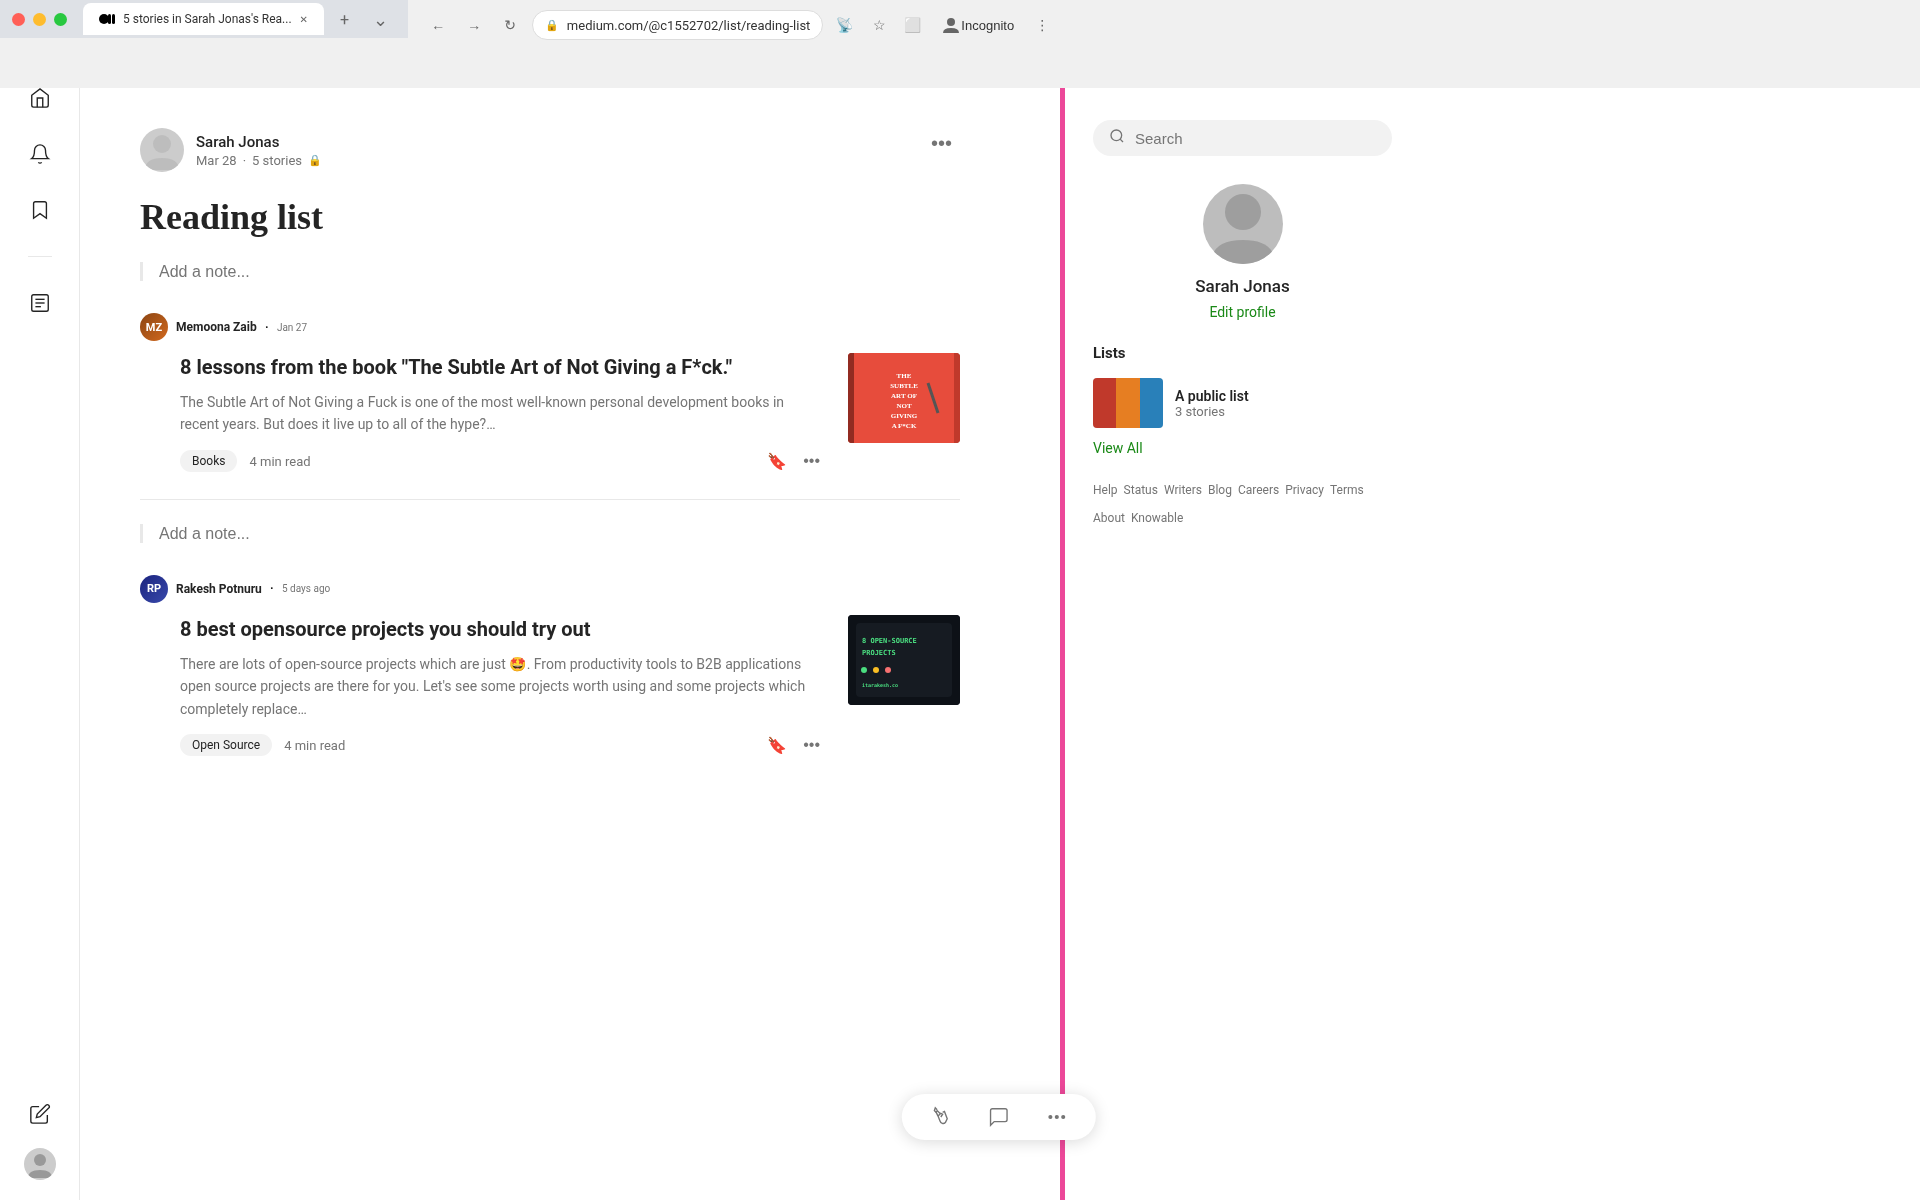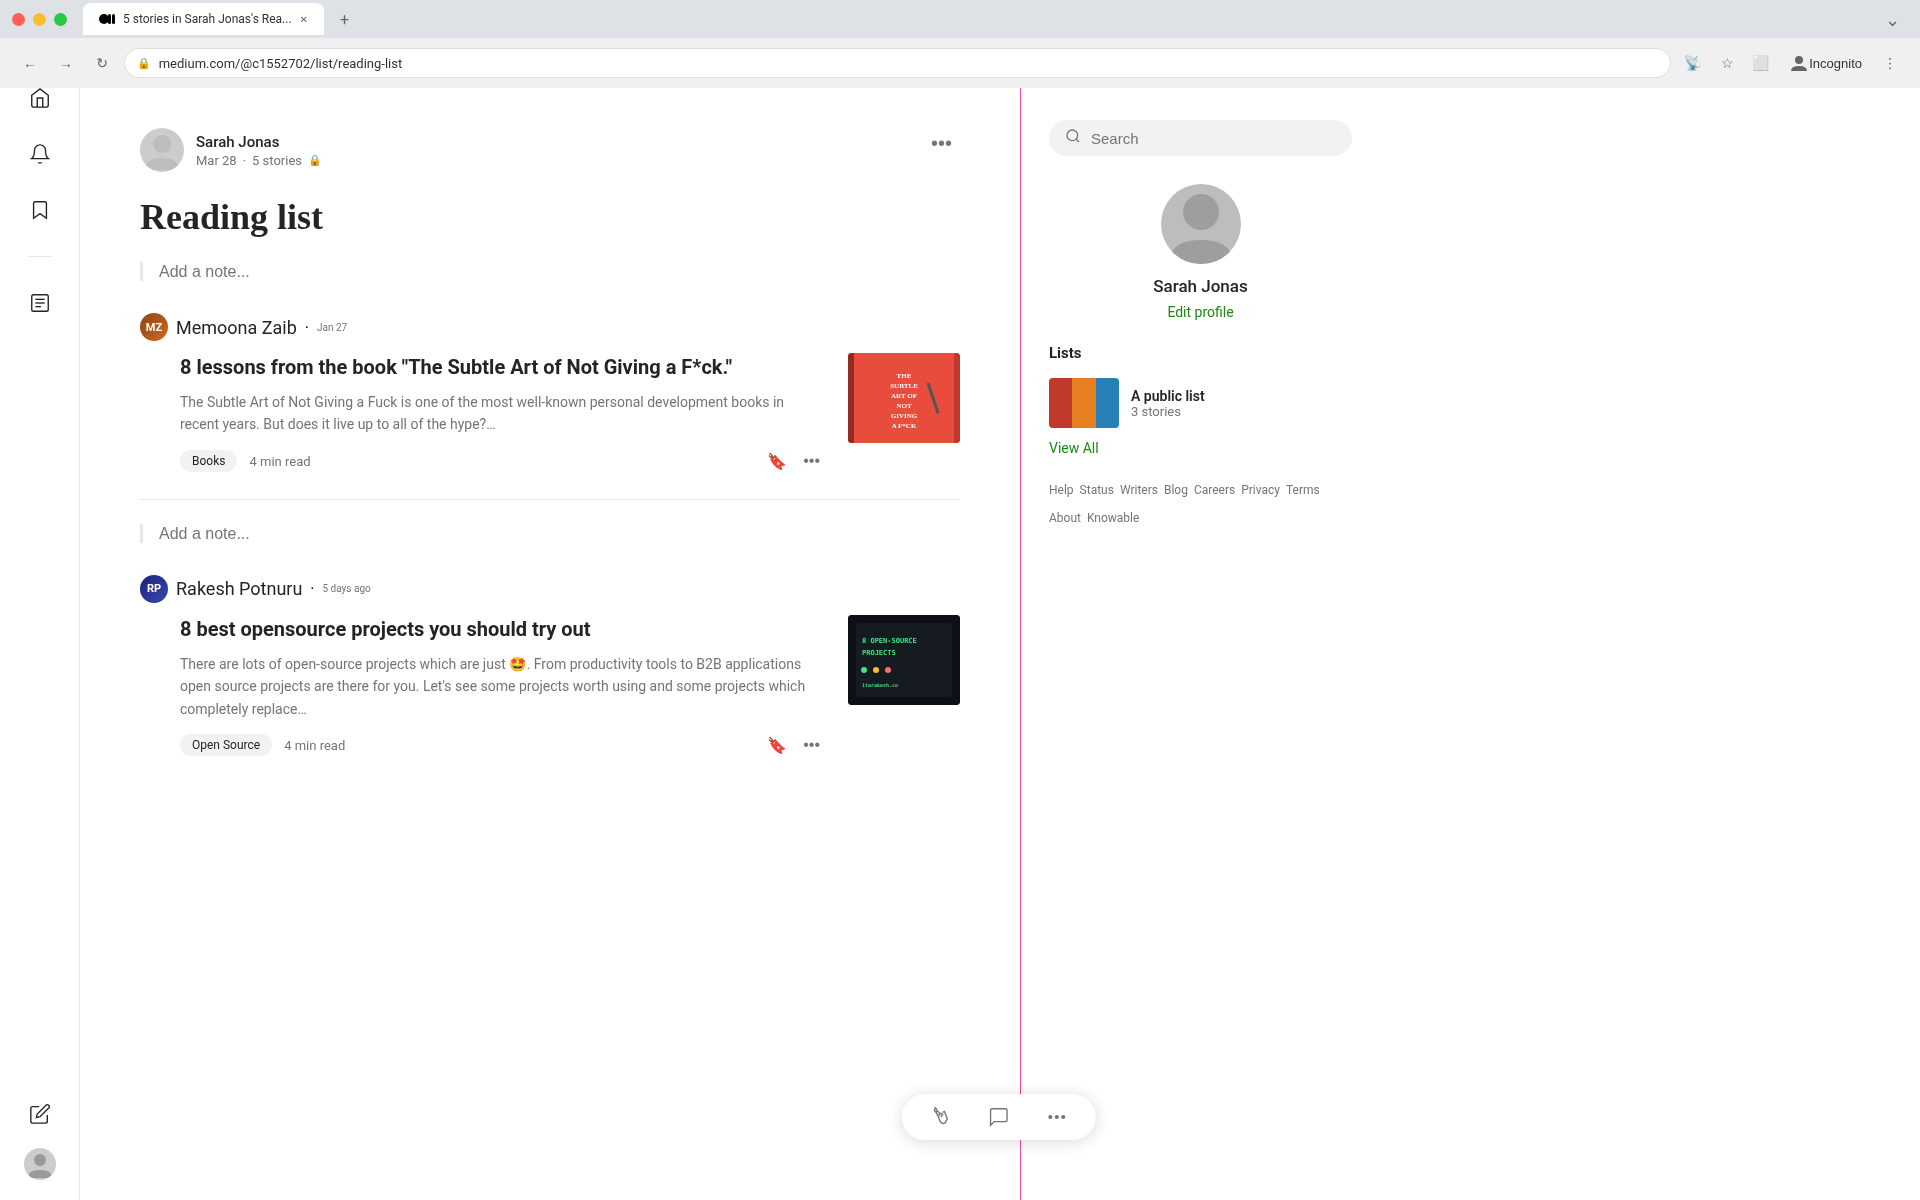--- a/index.html
+++ b/index.html
@@ -64,21 +64,21 @@
     
     .browser-bar {
       position: fixed;
       top: 0;
       left: 0;
       right: 0;
       height: 88px;
       background: #f0f0f0;
       z-index: 100;
       display: flex;
-      flex-direction: column;
+      flex-direction: row;
     }
     .tab-bar {
       height: 38px;
       background: #dee1e6;
       display: flex;
       align-items: center;
       padding: 0 12px;
       gap: 4px;
     }
     .window-controls {
@@ -262,21 +262,21 @@
       gap: 8px;
       margin-bottom: 12px;
     }
     .story-author-avatar {
       width: 28px;
       height: 28px;
       border-radius: 50%;
       overflow: hidden;
       flex-shrink: 0;
     }
-    .story-author-name { font-size: 18px; color: #242424; font-weight: 400; cursor: pointer; }
+    .story-author-name { font-size: 12px; color: #242424; font-weight: 700; cursor: pointer; }
     .story-date { font-size: 10px; color: #757575; }
 
     .story-content {
       display: flex;
       gap: 24px;
       align-items: flex-start;
     }
     .story-text { flex: 1; margin-left: 40px; }
     .story-title {
       font-size: 20px;
@@ -381,24 +381,25 @@
       padding: 4px;
       display: flex;
       align-items: center;
       justify-content: center;
     }
 
     
     .right-sidebar {
       width: 360px;
       flex-shrink: 0;
-      border-left: 1px solid #ec4899;
+      border-left: 5px solid #ec4899;
       padding: 32px 28px;
       overflow-y: auto;
       background: #fff;
+      margin-left: 40px;
     }
 
     .search-box {
       display: flex;
       align-items: center;
       background: #f2f2f2;
       border-radius: 20px;
       padding: 8px 16px;
       gap: 10px;
       margin-bottom: 28px;

